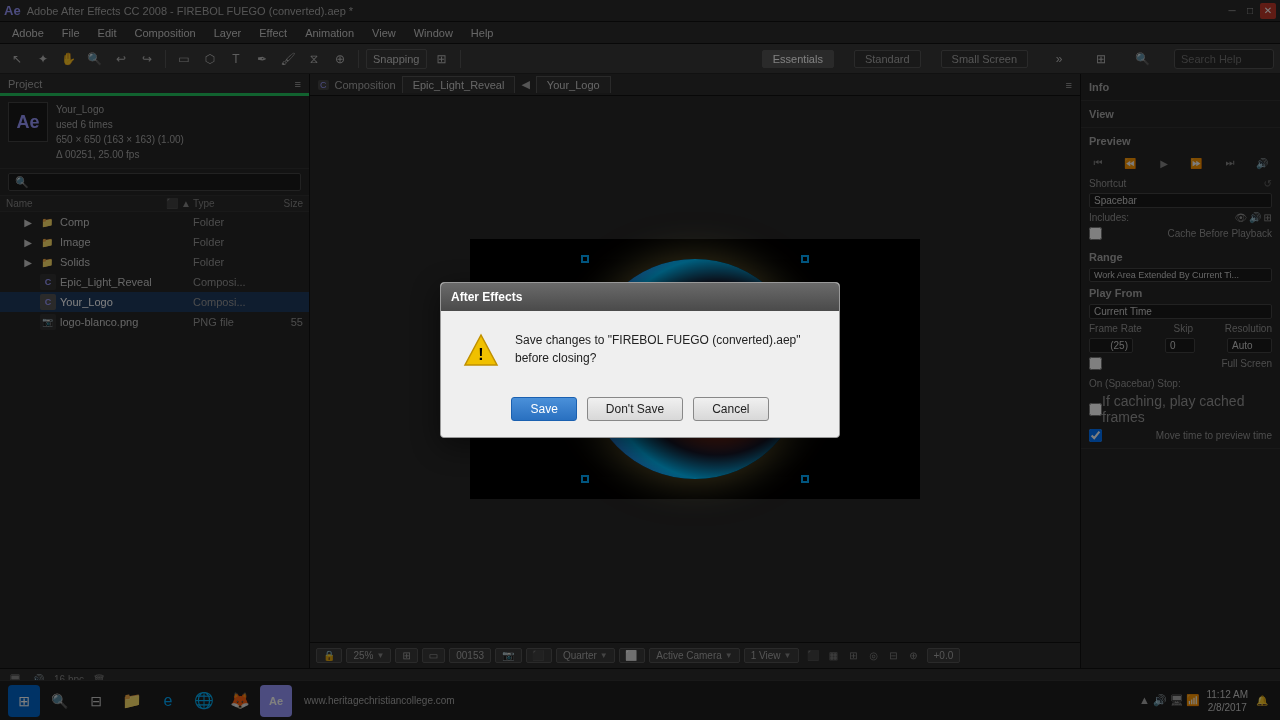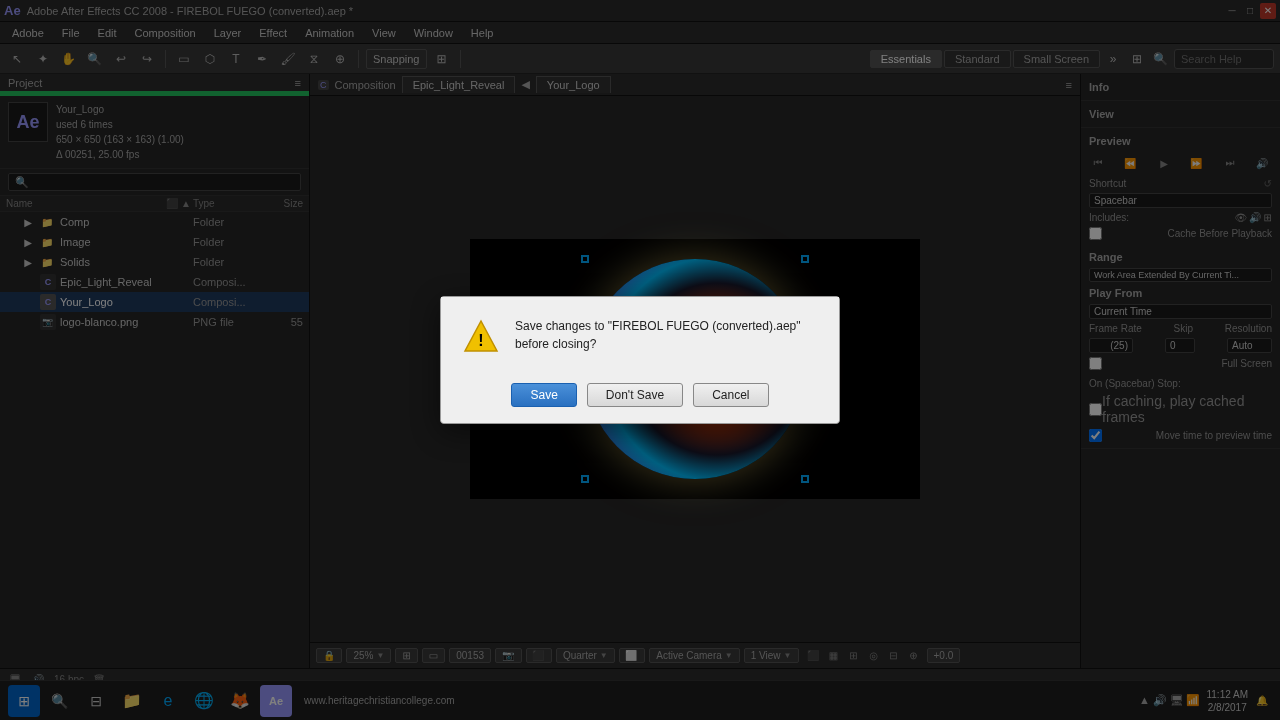--- a/index.html
+++ b/index.html
@@ -71,21 +71,21 @@
       display: flex; align-items: center; justify-content: center;
       color: #bbb; font-size: 12px; cursor: pointer;
       border-radius: 2px;
     }
     .toolbar-separator { width: 1px; height: 18px; background: #555; margin: 0 3px; }
     .toolbar-label {
       font-size: 11px; color: #ccc; padding: 0 6px;
       border: 1px solid #555; border-radius: 2px; height: 20px;
       display: flex; align-items: center; gap: 4px; cursor: pointer;
     }
-    .workspace-tabs { display: flex; gap: 2px; margin-left: auto; align-items: center; }
+    .workspace-tabs { display: flex; gap: 20px; margin-left: auto; align-items: center; }
     .workspace-tab {
       padding: 2px 10px; font-size: 11px; color: #aaa;
       background: #333; border: 1px solid #555; border-radius: 2px; cursor: pointer;
     }
     .workspace-tab.active { background: #555; color: #fff; }
     .search-box {
       background: #2a2a2a; border: 1px solid #555; border-radius: 3px;
       padding: 2px 6px; color: #ccc; font-size: 11px; width: 100px; height: 20px;
     }
 
@@ -102,21 +102,21 @@
       border-right: 1px solid #111;
       display: flex;
       flex-direction: column;
     }
     #project-header {
       height: 22px;
       background: #2d2d2d;
       display: flex;
       align-items: center;
       padding: 0 8px;
-      border-bottom: 5px solid #22c55e;
+      border-bottom: 3px solid #22c55e;
       font-size: 11px;
       color: #aaa;
     }
     #project-info {
       padding: 6px 8px;
       border-bottom: 1px solid #333;
       display: flex;
       gap: 8px;
     }
     #project-thumb {
@@ -682,20 +682,23 @@
       <div class="tl-time">00153</div>
       <div class="tl-fps">00:00:06:02 (25.00 fps)</div>
     </div>
     <div class="tl-btn" style="margin-left:8px;">🔍</div>
   </div>
 
 </div>
 
 <div id="dialog-overlay">
   <div id="dialog-box">
+    <div id="dialog-title-bar">
+      <span id="dialog-title">After Effects</span>
+    </div>
     <div id="dialog-body">
       <div id="dialog-icon">
 
         <svg width="36" height="36" viewBox="0 0 36 36">
           <polygon points="18,2 34,32 2,32" fill="#f0c000" stroke="#c09000" stroke-width="1.5"></polygon>
           <text x="18" y="27" text-anchor="middle" font-size="16" font-weight="bold" fill="#000">!</text>
         </svg>
       </div>
       <div id="dialog-message">Save changes to "FIREBOL FUEGO (converted).aep" before closing?</div>
     </div>

